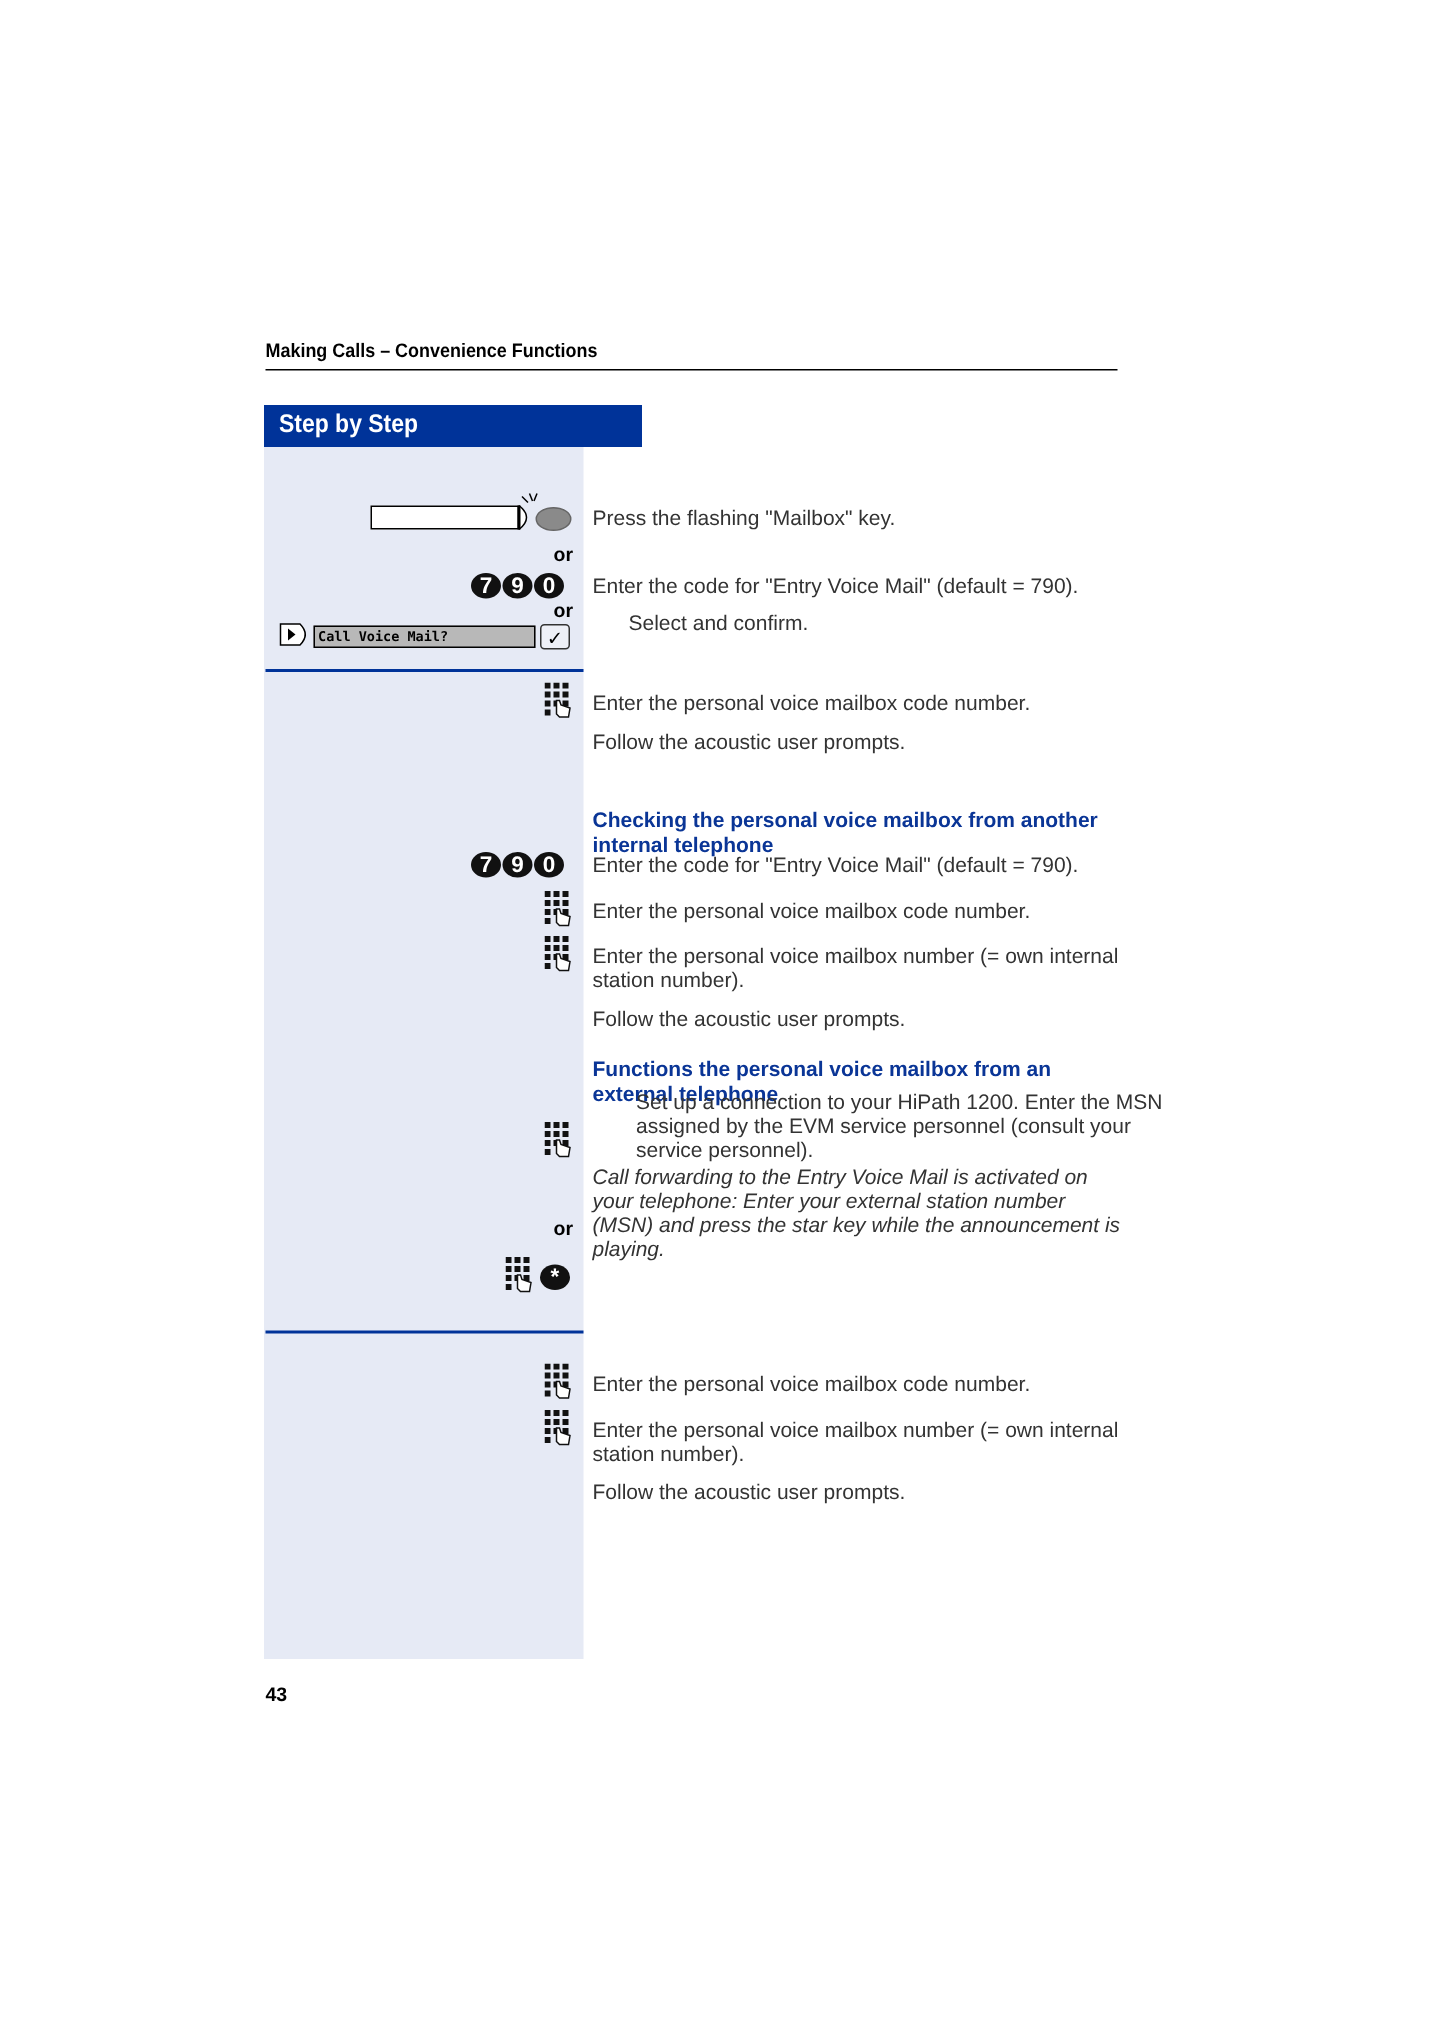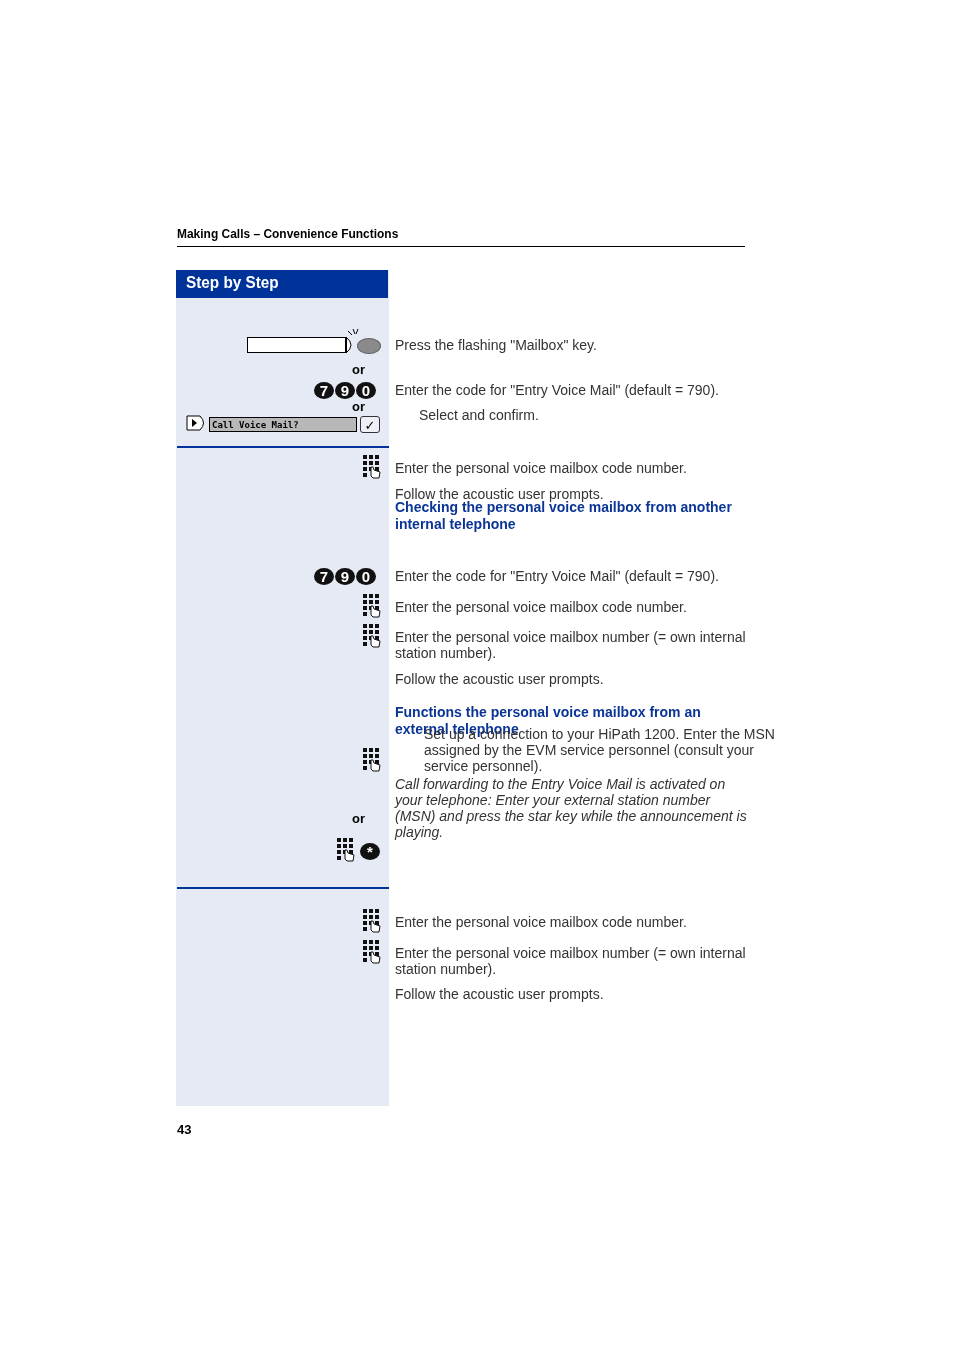--- a/index.html
+++ b/index.html
@@ -3,27 +3,27 @@
 <meta charset="utf-8">
 <style>
   html, body { margin: 0; padding: 0; background: #ffffff; }
   body { width: 954px; height: 1350px; position: relative; overflow: hidden;
          font-family: "Liberation Sans", sans-serif; color: #333333; }
   .abs { position: absolute; }
   .header-title { left: 177px; top: 226px; font-size: 13px; font-weight: bold; color: #000;
                   transform: scaleX(0.92); transform-origin: left top; white-space: nowrap; }
   .header-rule { left: 177px; top: 246px; width: 568px; height: 1px; background: #000; }
   .sidebar { left: 176px; top: 270px; width: 213px; height: 836px; background: #e6eaf5; }
-  .sidebar-title { left: 176px; top: 270px; width: 212px; height: 28px; background: #003399; }
+  .sidebar-title { left: 176px; top: 270px; width: 252px; height: 28px; background: #003399; }
   .sidebar-title span { position: absolute; left: 10px; top: 3px; font-size: 17px; font-weight: bold; color: #fff;
                         transform: scaleX(0.9); transform-origin: left top; white-space: nowrap; }
   .sep { left: 177px; width: 212px; height: 2px; background: #003399; }
   .txt { left: 395px; width: 352px; font-size: 14px; line-height: 16px; color: #333; }
   .heading { left: 395px; width: 355px; font-size: 14px; line-height: 17px; font-weight: bold; color: #0a3596; }
-  .or { font-size: 13px; font-weight: bold; color: #000; text-align: left; width: 30px; }
+  .or { font-size: 13px; font-weight: bold; color: #000; text-align: right; width: 30px; }
   .page-number { left: 177px; top: 1122px; font-size: 13px; font-weight: bold; color: #000; }
   .key { display: inline-block; width: 20px; height: 17px; border-radius: 50%; background: #111; color: #fff;
          font-weight: bold; font-size: 15px; line-height: 17px; text-align: center; position: relative; }
   .keys-row { display: flex; gap: 1px; }
   .display-field { left: 209px; top: 417px; width: 148px; height: 15px; background: #b8b8b8; border: 1px solid #000;
                    font-family: "DejaVu Sans Mono", monospace; font-size: 9px; font-weight: bold; line-height: 15px;
                    padding-left: 2px; box-sizing: border-box; color: #000; }
   .check-btn { left: 360px; top: 416px; width: 20px; height: 17px; border: 1px solid #333; border-radius: 3px;
                background: #eef0f7; font-size: 13px; line-height: 17px; text-align: center; color: #000; box-sizing: border-box; }
   .arrow-btn { left: 186px; top: 415px; }
@@ -94,21 +94,21 @@
   <rect x="0" y="12" width="4" height="4"></rect>
       <rect x="6" y="12" width="4" height="4"></rect>
       <rect x="12" y="12" width="4" height="4"></rect>
   <rect x="0" y="18" width="4" height="4"></rect>
     </g>
   <path d="M8 12 L8 21 L10 23 L16 23 L17 17 L11 15 L10 12 Z" fill="#fff" stroke="#111" stroke-width="1"></path>
 </svg>
 <div class="abs txt" style="top:460px;">Enter the personal voice mailbox code number.</div>
 <div class="abs txt" style="top:486px;">Follow the acoustic user prompts.</div>
 
-<div class="abs heading" style="top:499px;">Checking the personal voice mailbox from another internal telephone</div>
+<div class="abs heading" style="top:538px;">Checking the personal voice mailbox from another internal telephone</div>
 
 <div class="abs keys-row" style="left:314px;top:568px;">
   <span class="key"><span>7</span></span>
   <span class="key"><span>9</span></span>
   <span class="key"><span>0</span></span>
 </div>
 <div class="abs txt" style="top:568px;">Enter the code for "Entry Voice Mail" (default = 790).</div>
 
 <svg class="abs" style="left:363px;top:594px;" width="18" height="24">
   <g fill="#111">

